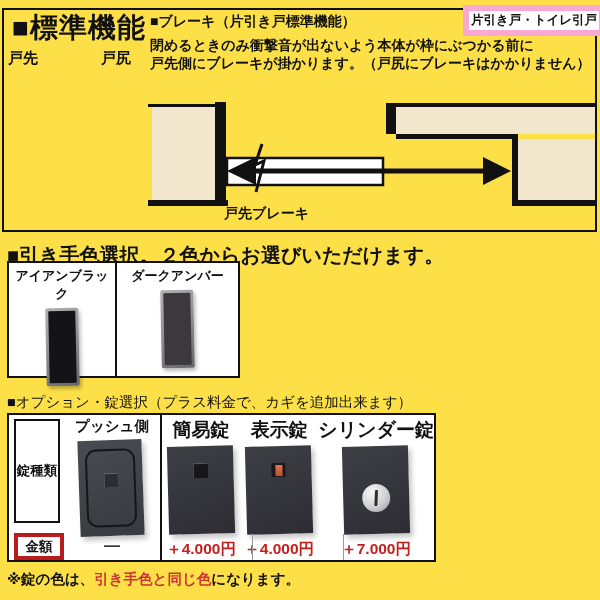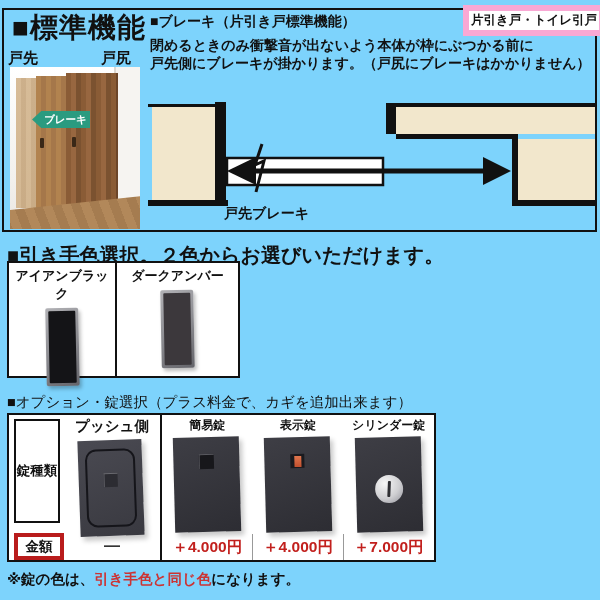--- a/index.html
+++ b/index.html
@@ -1,17 +1,17 @@
 <!DOCTYPE html>
 <html><head>
 <meta charset="utf-8">
 <style>
   html,body{margin:0;padding:0;background:#fff;}
   #page{
-    position:relative;width:600px;height:600px;background:#7dd3fc;overflow:hidden;
+    position:relative;width:600px;height:600px;background:#fde047;overflow:hidden;
     font-family:"Liberation Sans","DejaVu Sans",sans-serif;color:#111;
   }
   .abs{position:absolute;}
 
   
   .frame1{left:2px;top:8px;width:591px;height:220px;border:2px solid #111;}
   .page-title{left:12px;top:9px;font-size:28px;font-weight:bold;letter-spacing:1px;}
   .corner-tag{left:463px;top:5px;width:130px;height:19px;border:6px solid #f9a8d4;background:#fff;
     display:flex;align-items:center;justify-content:center;font-size:12.5px;font-weight:bold;z-index:3;}
   .brake-heading{left:150px;top:13px;font-size:14px;font-weight:bold;}
@@ -66,21 +66,21 @@
   .push-label{position:absolute;left:55px;top:2px;width:96px;text-align:center;font-size:14.5px;font-weight:bold;}
   .push-dash{position:absolute;left:55px;top:122px;width:96px;text-align:center;font-size:16px;font-weight:bold;color:#333;}
   .plate{box-shadow:3px 4px 5px rgba(0,0,0,.22);}
   .push-plate{position:absolute;left:70px;top:25px;width:64px;height:96px;
     background:linear-gradient(160deg,#4a4a52,#393940);transform:rotate(-2deg);}
   .push-plate .ring{position:absolute;left:7px;right:7px;top:9px;bottom:9px;border:2.5px solid #15151a;border-radius:11px;}
   .push-plate .btn{position:absolute;left:50%;top:34%;transform:translateX(-50%);width:13px;height:13px;
     background:#2c2c32;border-top:1px solid #6a6a70;border-left:1px solid #5a5a60;}
   .lockcols{position:absolute;left:153px;top:0;right:0;bottom:0;display:flex;}
   .lockcol{flex:1;display:flex;flex-direction:column;align-items:center;}
-  .lockcol .lname{font-size:12px;font-weight:bold;padding-top:2px;white-space:nowrap;}
+  .lockcol .lname{font-size:19px;font-weight:bold;padding-top:2px;white-space:nowrap;}
   .lockcol .plate{position:relative;width:66px;height:95px;margin-top:3px;
     background:linear-gradient(160deg,#3e3e45,#2d2d33);transform:rotate(-1.5deg);}
   .sq-btn{position:absolute;left:50%;top:17px;transform:translateX(-50%);width:14px;height:14px;
     background:#17171b;border-top:1px solid #5a5a60;border-left:1px solid #4a4a50;}
   .sq-ind{position:absolute;left:50%;top:17px;transform:translateX(-50%);width:14px;height:14px;background:#1a1a1e;
     display:flex;align-items:center;justify-content:center;}
   .sq-ind .bar{width:7px;height:11px;background:linear-gradient(180deg,#e0764e,#c2502e);}
   .cyl{position:absolute;left:50%;top:38px;transform:translateX(-50%);width:28px;height:28px;border-radius:50%;
     background:radial-gradient(circle at 35% 30%,#f7f7f7,#cfcfd2 55%,#92929a);}
   .cyl .slit{position:absolute;left:50%;top:50%;width:3px;height:16px;background:#2f2f33;
@@ -106,34 +106,20 @@
 
   <div class="abs brake-heading">■ブレーキ（片引き戸標準機能）</div>
   <div class="abs brake-desc">
     <div>閉めるときのみ衝撃音が出ないよう本体が枠にぶつかる前に</div>
     <div>戸先側にブレーキが掛かります。（戸尻にブレーキはかかりません）</div>
   </div>
 
   <div class="abs lbl-tosaki">戸先</div>
   <div class="abs lbl-tojiri">戸尻</div>
 
-  <div class="abs photo">
-    <div class="wallframe"></div>
-    <div class="ghost1"></div>
-    <div class="ghost2">
-      <div class="pull" style="left:4px;top:62px;"></div>
-    </div>
-    <div class="maindoor wood">
-      <div class="pull" style="left:6px;top:64px;"></div>
-    </div>
-    <div class="floor"></div>
-    <div class="brake-tag">
-      <span>ブレーキ</span>
-    </div>
-  </div>
 
 
   <svg class="abs diag" viewBox="0 0 460 132">
 
     <rect x="12" y="9" width="63" height="95" fill="#F2E7CC"></rect>
     <rect x="8" y="8" width="72" height="3" fill="#111"></rect>
     <rect x="75" y="6" width="11" height="98" fill="#111"></rect>
     <rect x="8" y="104" width="80" height="6" fill="#111"></rect>
 
     <rect x="256" y="11" width="199" height="27" fill="#F2E7CC"></rect>

